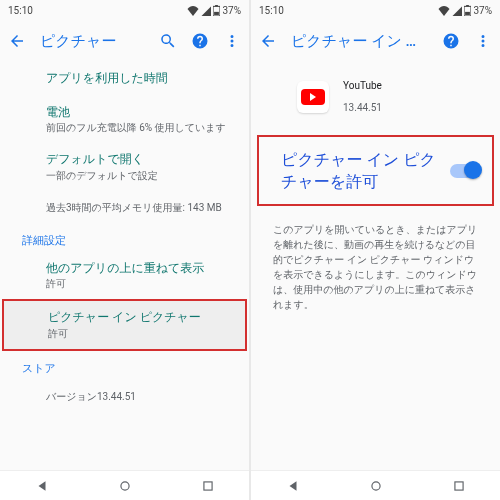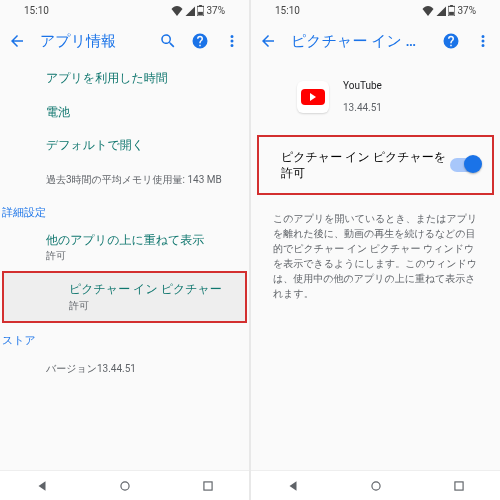--- a/index.html
+++ b/index.html
@@ -1,42 +1,42 @@
 <!DOCTYPE html>
 <html><head>
 <meta charset="utf-8">
 <style>
 * { margin: 0; padding: 0; box-sizing: border-box; font-family: -apple-system, "Roboto", sans-serif; }
 body { background: #e8e8e8; width: 500px; height: 500px; display: flex; gap: 2px; }
 .phone { flex: 1; background: #fafafa; display: flex; flex-direction: column; overflow: hidden; position: relative; }
-.statusbar { height: 20px; background: #fafafa; display: flex; align-items: center; justify-content: space-between; padding: 0 24px; font-size: 10px; color: #444; }
+.statusbar { height: 20px; background: #fafafa; display: flex; align-items: center; justify-content: space-between; padding: 0 8px; font-size: 10px; color: #444; }
 .sb-right { display: flex; align-items: flex-end; gap: 2px; }
 .sb-icon svg { display: block; }
 .appbar { height: 42px; display: flex; align-items: center; padding: 0 8px; gap: 14px; background: #fafafa; }
 .appbar .title { flex: 1; color: #1a73e8; font-size: 15px; font-weight: 500; white-space: nowrap; overflow: hidden; text-overflow: ellipsis; }
 .appbar .icon svg { display: block; }
 .appbar .icon { color: #1a73e8; }
 .content { flex: 1; overflow-y: auto; background: #fafafa; }
 .row { padding: 9px 18px 9px 46px; }
 .row-title { font-size: 12px; color: #0f766e; line-height: 1.3; }
 .row-sub { font-size: 10px; color: #5f6368; margin-top: 1px; line-height: 1.3; }
-.section-label { padding: 10px 18px 4px 2px; font-size: 11px; color: #1a73e8; font-weight: 500; }
+.section-label { padding: 10px 18px 4px 22px; font-size: 11px; color: #1a73e8; font-weight: 500; }
 .highlight { border: 2px solid #d32f2f; margin: 0 2px; background: #eeeeee; }
-.highlight .row { padding-left: 44px; margin-left: 21px; }
+.highlight .row { padding-left: 44px; }
 .navbar { height: 30px; background: #fff; display: flex; align-items: center; justify-content: space-around; border-top: 1px solid #eee; }
 .nav-icon { color: #5f6368; }
 .nav-icon svg { display: block; }
 .app-header { display: flex; align-items: center; gap: 14px; padding: 18px 18px 18px 46px; }
 .app-icon { width: 32px; height: 32px; background: #fff; border-radius: 6px; display: flex; align-items: center; justify-content: center; box-shadow: 0 1px 2px rgba(0,0,0,0.15); }
 .yt-body { width: 24px; height: 16px; background: #ff0000; border-radius: 4px; position: relative; }
 .yt-body::after { content:""; position:absolute; left:9px; top:4px; border-left:6px solid #fff; border-top:4px solid transparent; border-bottom:4px solid transparent; }
 .app-name { font-size: 10px; color: #202124; }
 .app-ver { font-size: 10px; color: #5f6368; margin-top: 11px; }
 .toggle-row { display: flex; align-items: center; padding: 12px 12px 12px 22px; border: 2px solid #d32f2f; margin: 4px 6px; }
-.toggle-label { flex: 1; font-size: 12px; color: #000000; line-height: 1.35; }
+.toggle-label { flex: 1; font-size: 16px; color: #1d4ed8; line-height: 1.35; }
 .switch { width: 30px; height: 14px; background: #a8c7fa; border-radius: 7px; position: relative; }
 .switch::after { content:""; position:absolute; right:-2px; top:-3px; width:18px; height:18px; background:#1a73e8; border-radius:50%; box-shadow:0 1px 2px rgba(0,0,0,0.3); }
 .desc { padding: 12px 18px 12px 22px; font-size: 10px; color: #5f6368; line-height: 1.5; }
 </style>
 </head>
 <body>
 
 <div class="phone">
   <div class="statusbar">
     <span>15:10</span>
@@ -60,21 +60,21 @@
         </span>
       <span>37%</span>
     </div>
   </div>
   <div class="appbar">
     <span class="icon">
         <svg width="18" height="18" viewBox="0 0 24 24">
           <path fill="currentColor" d="M20 11H7.8l5.6-5.6L12 4l-8 8 8 8 1.4-1.4L7.8 13H20z"></path>
         </svg>
       </span>
-    <span class="title">アプリ情報</span>
+    <span class="title">ピクチャー</span>
     <span class="icon">
         <svg width="18" height="18" viewBox="0 0 24 24">
           <path fill="currentColor" d="M15.5 14h-.8l-.3-.3a6.5 6.5 0 10-.7.7l.3.3v.8l5 5 1.5-1.5zm-6 0a4.5 4.5 0 110-9 4.5 4.5 0 010 9z"></path>
         </svg>
       </span>
     <span class="icon">
         <svg width="18" height="18" viewBox="0 0 24 24">
           <path fill="currentColor" d="M12 2a10 10 0 100 20 10 10 0 000-20zm1 17h-2v-2h2zm2.1-7.8l-.9.9c-.7.7-1.2 1.3-1.2 2.9h-2v-.5c0-1.1.5-2.1 1.2-2.8l1.2-1.3c.4-.3.6-.8.6-1.4a2 2 0 00-4 0H8a4 4 0 018 0c0 .9-.4 1.7-.9 2.2z"></path>
         </svg>
       </span>
@@ -83,23 +83,25 @@
           <path fill="currentColor" d="M12 8a2 2 0 100-4 2 2 0 000 4zm0 2a2 2 0 100 4 2 2 0 000-4zm0 6a2 2 0 100 4 2 2 0 000-4z"></path>
         </svg>
       </span>
   </div>
   <div class="content">
     <div class="row">
         <div class="row-title">アプリを利用した時間</div>
       </div>
     <div class="row">
         <div class="row-title">電池</div>
+        <div class="row-sub">前回のフル充電以降 6% 使用しています</div>
       </div>
     <div class="row">
         <div class="row-title">デフォルトで開く</div>
+        <div class="row-sub">一部のデフォルトで設定</div>
       </div>
     <div class="row">
         <div class="row-sub">過去3時間の平均メモリ使用量: 143 MB</div>
       </div>
     <div class="section-label">詳細設定</div>
     <div class="row">
         <div class="row-title">他のアプリの上に重ねて表示</div>
         <div class="row-sub">許可</div>
       </div>
     <div class="highlight">

